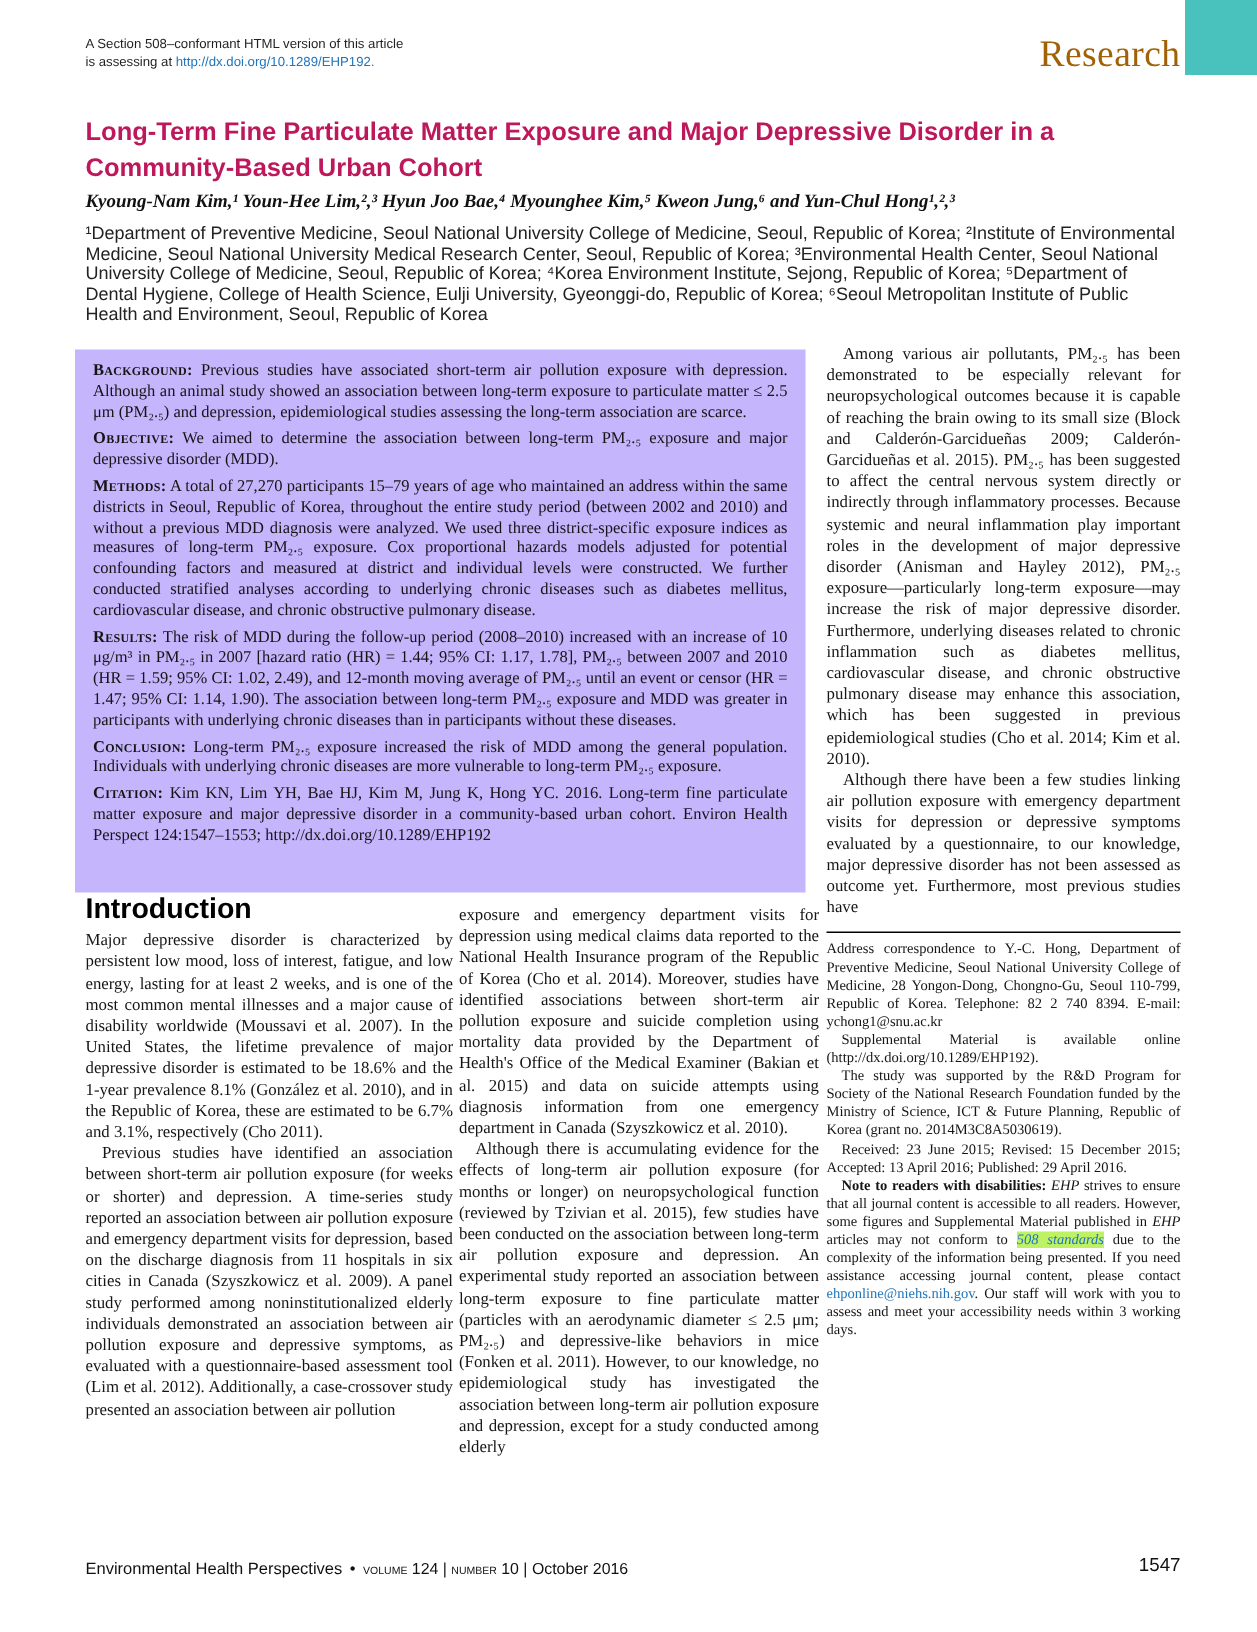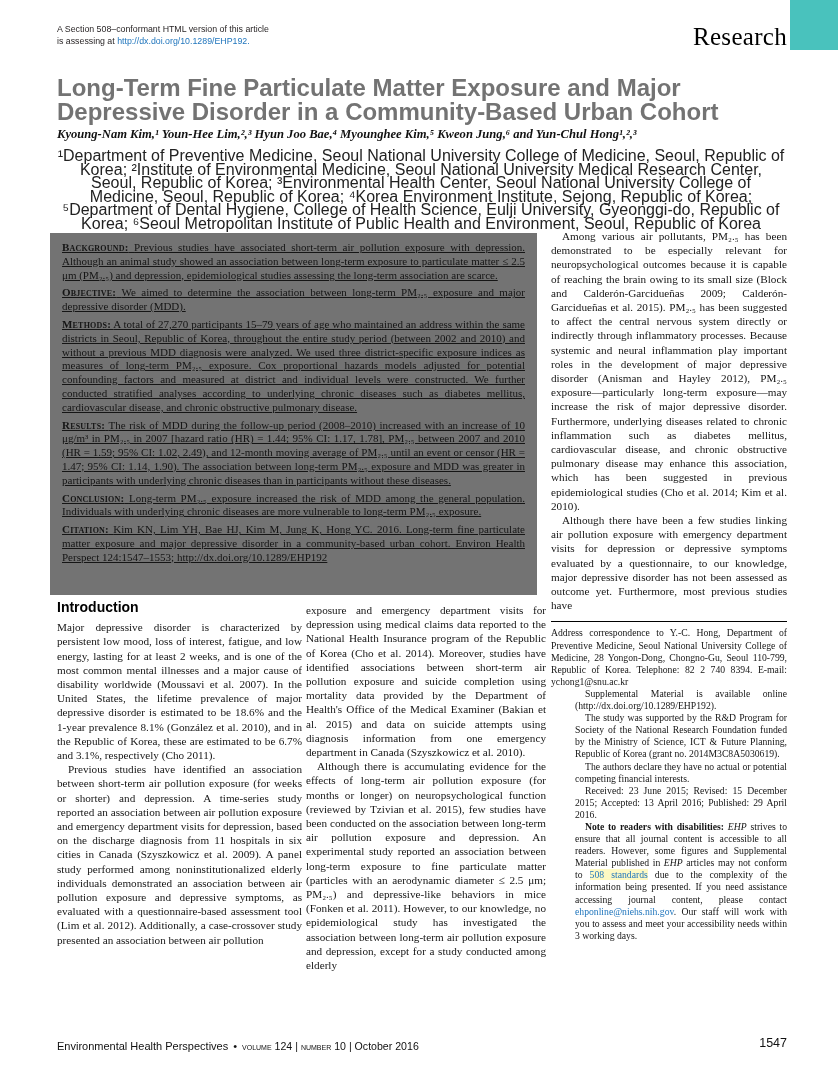--- a/index.html
+++ b/index.html
@@ -7,55 +7,55 @@
   .page { position:relative; width:838px; height:1088px; background:#ffffff;
           font-family:"Liberation Serif","DejaVu Serif",serif; color:#151515; overflow:hidden; }
 
   
   .notice { position:absolute; left:57px; top:24px; width:320px;
             font-family:"Liberation Sans","DejaVu Sans",sans-serif;
             font-size:8.8px; line-height:11.5px; color:#231f20; }
   .notice a { color:#2176bd; text-decoration:none; }
   .research { position:absolute; top:23px; right:51px;
               font-family:"Liberation Serif","DejaVu Serif",serif;
-              font-size:25px; color:#000000; letter-spacing:0.3px; }
+              font-size:25px; color:#a16207; letter-spacing:0.3px; }
   .corner { position:absolute; top:0; right:0; width:48px; height:50px; background:#49c2bd; }
 
   .title { position:absolute; left:57px; top:76px; width:732px; margin:0;
            font-family:"Liberation Sans","DejaVu Sans",sans-serif;
-           font-weight:700; font-size:24px; line-height:24px; color:#737373; }
+           font-weight:700; font-size:17px; line-height:24px; color:#be185d; }
   .authors { position:absolute; left:57px; top:127px; width:760px;
              font-family:Liberation Serif, serif;
              font-weight:700; font-style:italic; font-size:12.6px; color:#111; }
   .affils { position:absolute; left:57px; top:149px; width:728px;
             font-family:"Liberation Sans","DejaVu Sans",sans-serif;
-            font-size:16px; line-height:13.5px; color:#222;text-align:center; }
+            font-size:12px; line-height:13.5px; color:#222; }
 
   
   .abstract { position:absolute; left:50px; top:233px; width:487px; min-height:362px;
-              background:#737373; padding:8px 12px; box-sizing:border-box;text-decoration:underline; }
+              background:#c4b5fd; padding:8px 12px; box-sizing:border-box; }
   .abstract p { margin:0 0 4px 0; font-size:11px; line-height:13.8px; text-align:justify; }
   .abs-label { font-variant:small-caps; font-weight:700; letter-spacing:0.2px; }
 
   
   .col { position:absolute; font-size:11.2px; line-height:14.2px; color:#151515; }
   .col p { margin:0; text-align:justify; }
   .col p.ind { text-indent:11px; }
   #col1 { left:57px;  top:600px; width:245px; }
   #col2 { left:306px; top:603px; width:240px; }
   #col3 { left:551px; top:229px; width:236px; }
   h2.intro { font-family:"Liberation Sans","DejaVu Sans",sans-serif;
-             font-size:14px; margin:0 0 6px 0; color:#000; }
+             font-size:19px; margin:0 0 6px 0; color:#000; }
 
   
   .fn-rule { border:none; border-top:1.5px solid #000; margin:9px 0 5px 0; }
   .fn p { font-size:9.7px; line-height:12.1px; text-align:justify; margin:0; }
-  .fn p.ind { text-indent:10px;margin-left:24px; }
+  .fn p.ind { text-indent:10px; }
   .fn a { color:#2176bd; text-decoration:none; }
-  .hl { background:#fef9c3; }
+  .hl { background:#bef264;font-style:italic; }
 
   
   .footer { position:absolute; left:57px; top:1040px;
             font-family:"Liberation Sans","DejaVu Sans",sans-serif;
             font-size:11px; color:#111; }
   .footer .bullet { margin:0 5px; }
   .footer .issue { font-size:10.6px; }
   .sc { font-variant:small-caps; }
   .pagenum { position:absolute; right:51px; top:1036px;
              font-family:"Liberation Sans","DejaVu Sans",sans-serif;
@@ -99,21 +99,20 @@
 
   <div class="col" id="col3">
     <p class="ind">Among various air pollutants, PM₂.₅ has been demonstrated to be especially relevant for neuropsychological outcomes because it is capable of reaching the brain owing to its small size (Block and Calderón-Garcidueñas 2009; Calderón-Garcidueñas et al. 2015). PM₂.₅ has been suggested to affect the central nervous system directly or indirectly through inflammatory processes. Because systemic and neural inflammation play important roles in the development of major depressive disorder (Anisman and Hayley 2012), PM₂.₅ exposure—particularly long-term exposure—may increase the risk of major depressive disorder. Furthermore, underlying diseases related to chronic inflammation such as diabetes mellitus, cardiovascular disease, and chronic obstructive pulmonary disease may enhance this association, which has been suggested in previous epidemiological studies (Cho et al. 2014; Kim et al. 2010).</p>
     <p class="ind">Although there have been a few studies linking air pollution exposure with emergency department visits for depression or depressive symptoms evaluated by a questionnaire, to our knowledge, major depressive disorder has not been assessed as outcome yet. Furthermore, most previous studies have</p>
 
     <hr class="fn-rule">
     <div class="fn">
       <p>Address correspondence to Y.-C. Hong, Department of Preventive Medicine, Seoul National University College of Medicine, 28 Yongon-Dong, Chongno-Gu, Seoul 110-799, Republic of Korea. Telephone: 82 2 740 8394. E-mail: ychong1@snu.ac.kr</p>
       <p class="ind">Supplemental Material is available online (http://dx.doi.org/10.1289/EHP192).</p>
       <p class="ind">The study was supported by the R&amp;D Program for Society of the National Research Foundation funded by the Ministry of Science, ICT &amp; Future Planning, Republic of Korea (grant no. 2014M3C8A5030619).</p>
-      <p class="ind">The authors declare they have no actual or potential competing financial interests.</p>
       <p class="ind">Received: 23 June 2015; Revised: 15 December 2015; Accepted: 13 April 2016; Published: 29 April 2016.</p>
       <p class="ind"><b>Note to readers with disabilities: </b><i>EHP</i><span> strives to ensure that all journal content is accessible to all readers. However, some figures and Supplemental Material published in </span><i>EHP</i><span> articles may not conform to </span><a href="#" class="hl">508 standards</a><span> due to the complexity of the information being presented. If you need assistance accessing journal content, please contact </span><a href="#">ehponline@niehs.nih.gov</a><span>. Our staff will work with you to assess and meet your accessibility needs within 3 working days.</span></p>
     </div>
   </div>
 
   <div class="footer">
     <span>Environmental Health Perspectives</span><span class="bullet">•</span><span class="issue"><span class="sc">volume 124 | number 10 | </span><span>October 2016</span></span>
   </div>
   <div class="pagenum">1547</div>
 

